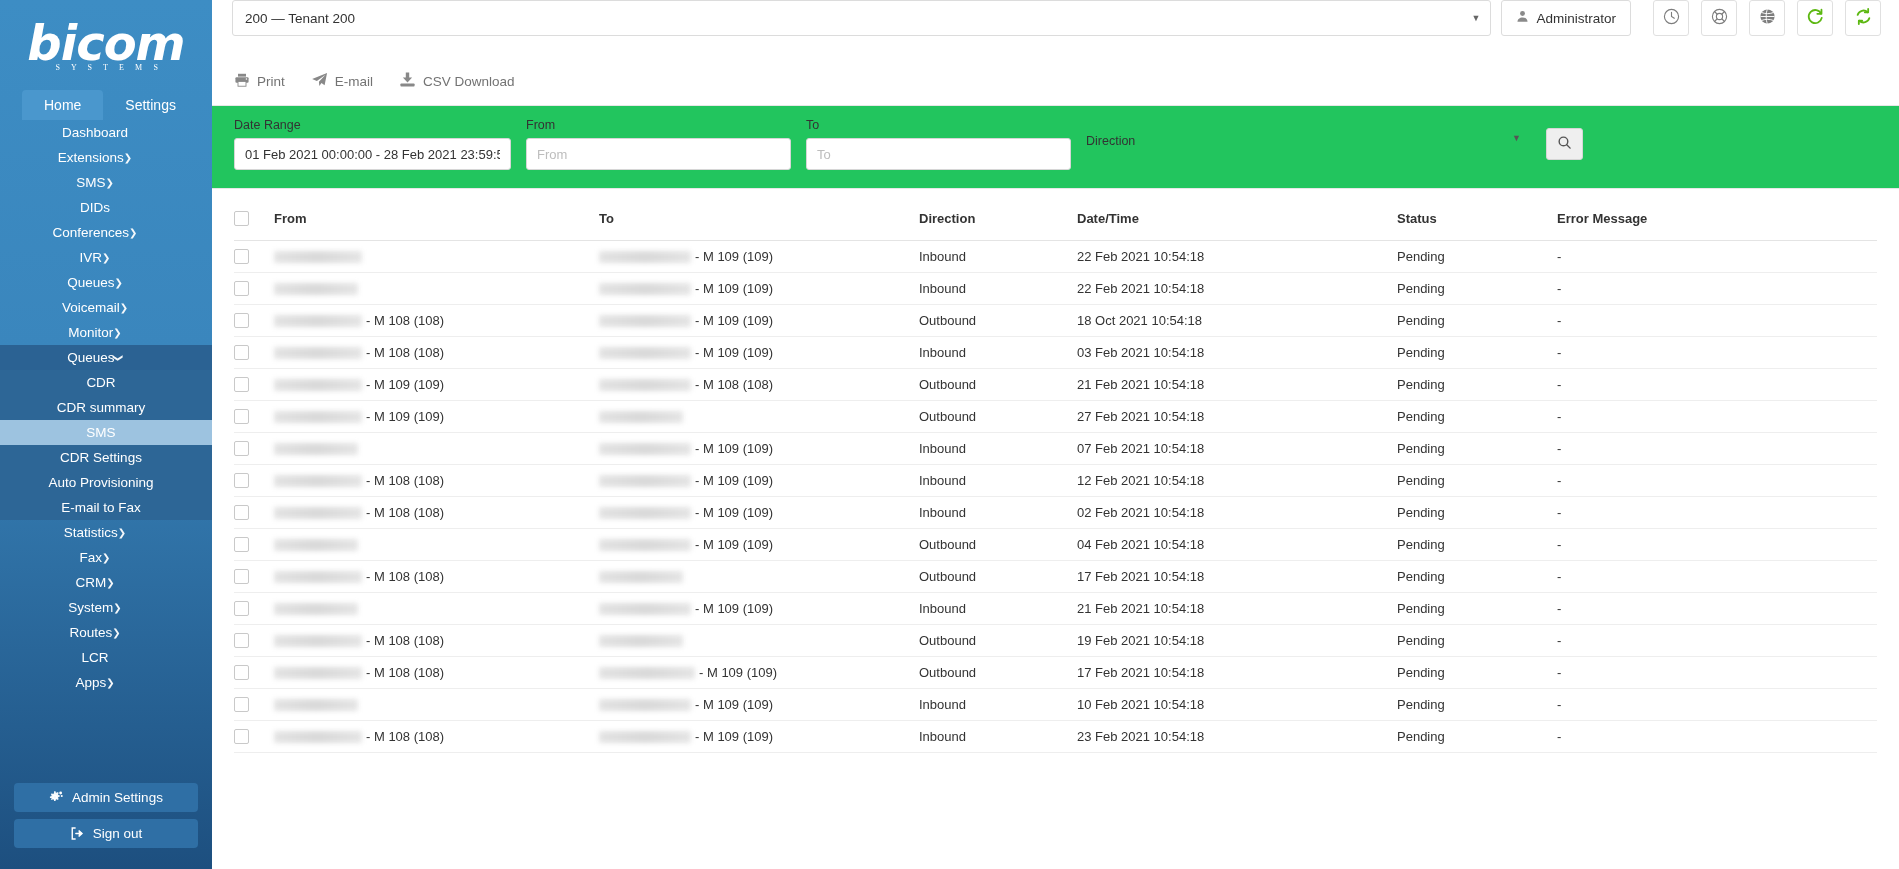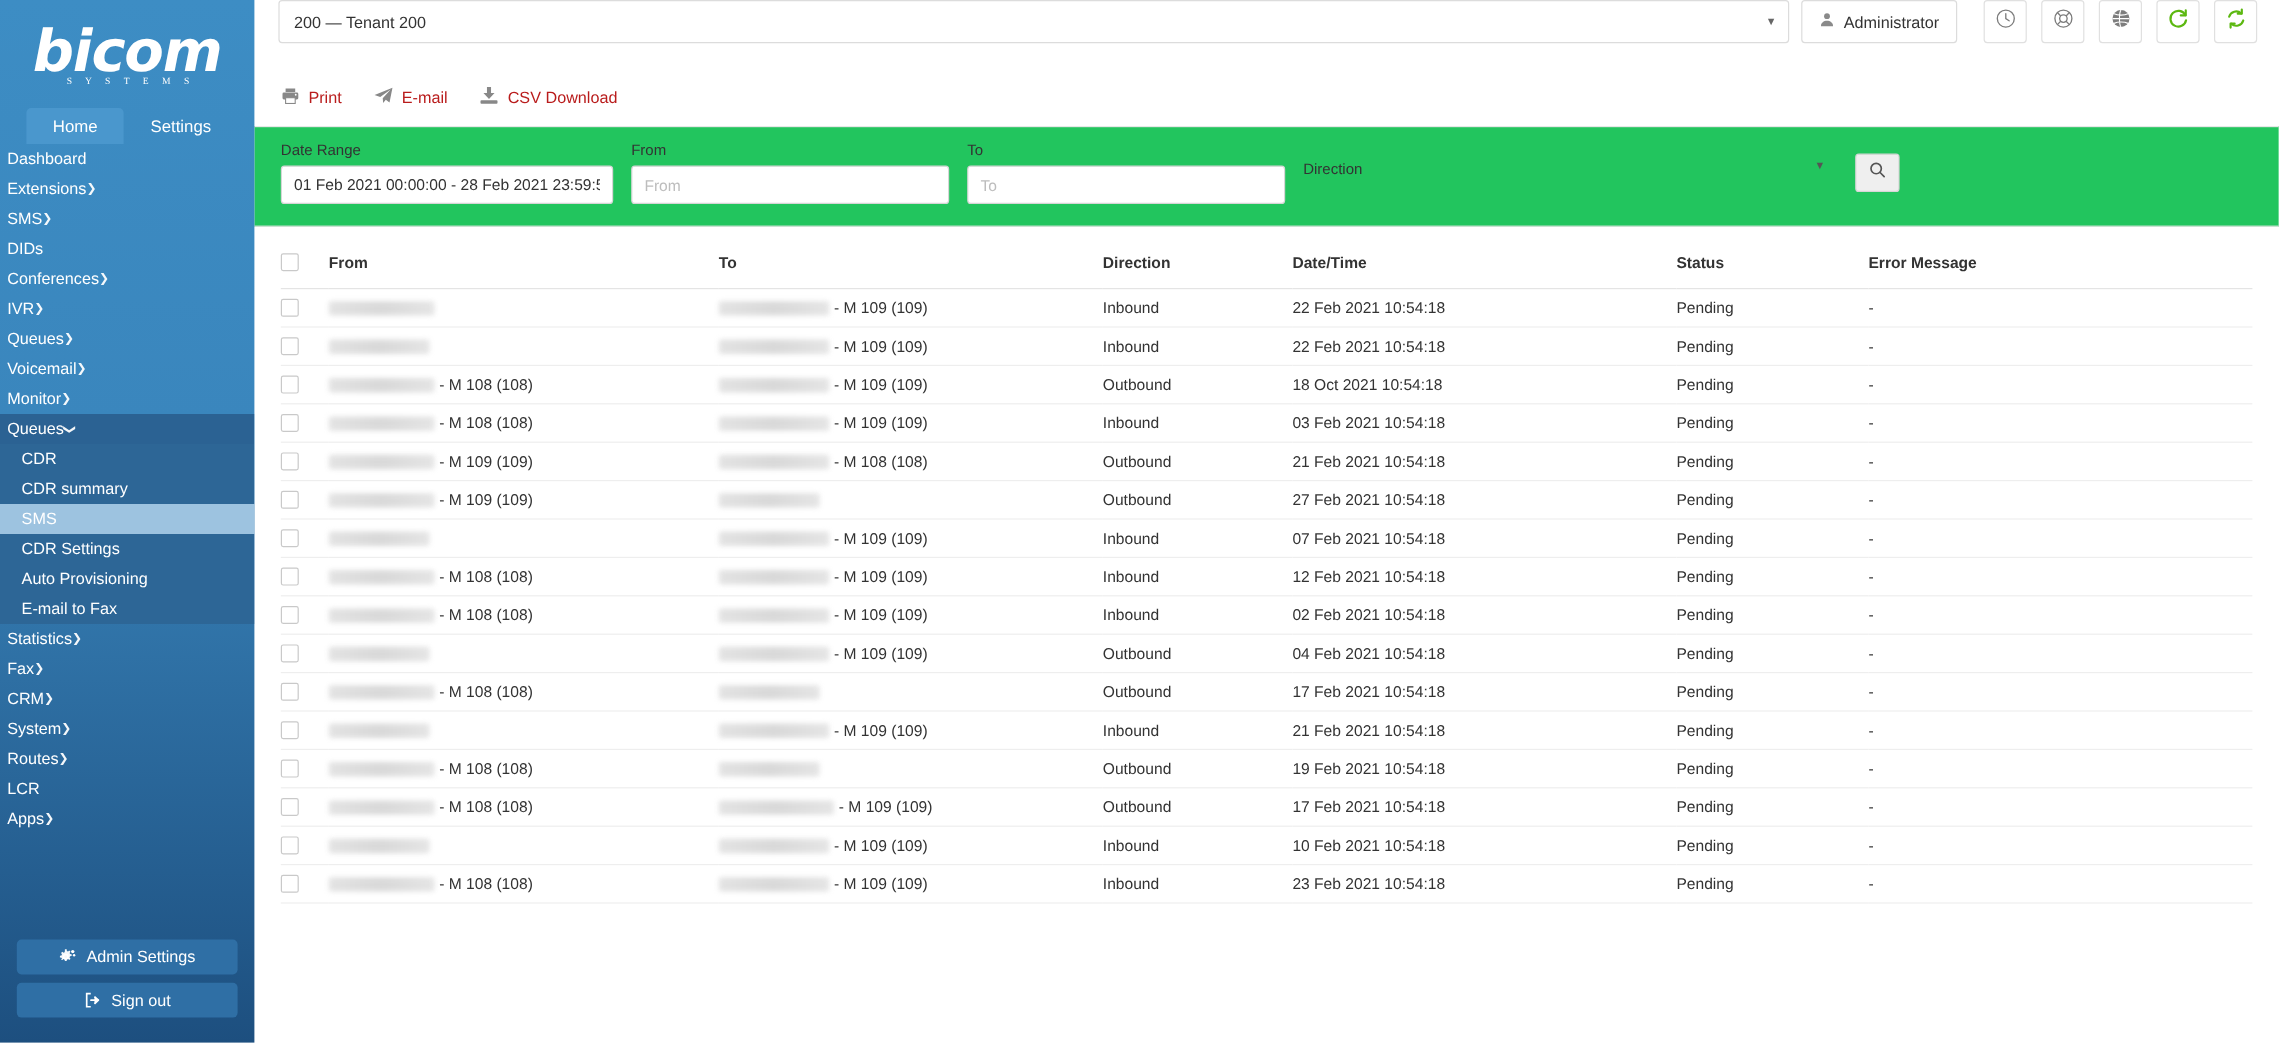--- a/index.html
+++ b/index.html
@@ -38,21 +38,21 @@
     border-radius: 4px 4px 0 0;
   }
   .tab.active { background: #4a97cd; }
   .tab:not(.active) { background: transparent; }
 
   .nav { flex: 1; overflow: hidden; padding-top: 0px; }
   .nav-item {
     height: 25px; line-height: 25px;
     padding-left: 6px; padding-right: 28px;
     color: #ffffff; font-size: 13.5px;
-    display: flex; align-items: center; justify-content: flex-start;
+    display: flex; align-items: center; justify-content: center;
     cursor: pointer;
   }
   .nav-item.open { background: #2b6293; }
   .nav-item.sub {
     padding-left: 18px; font-size: 13.5px;
     background: #2d6696;
   }
   .nav-item.sub.active { background: #9dc3e0; color: #ffffff; }
   .chev { font-size: 10px; opacity: .95; line-height: 1; }
   .chev.down { transform: rotate(90deg); display: inline-block; }
@@ -92,21 +92,21 @@
     background: #fff; cursor: pointer; margin-left: 2px;
   }
   .icon-gap { margin-left: 12px; }
 
   .actionbar {
     height: 32px; display: flex; align-items: center; gap: 26px;
     padding: 0 22px; margin-bottom: 8px;
   }
   .action {
     display: flex; align-items: center; gap: 7px;
-    font-size: 13.5px; color: #b91c1c; cursor: pointer;
+    font-size: 13.5px; color: #737373; cursor: pointer;
   }
 
   .filterbar {
     background: #22c55e; border-top: 1px solid #e7e7e7; border-bottom: 1px solid #e7e7e7;
     padding: 12px 20px 18px 22px;
     display: flex; align-items: center; gap: 15px;
   }
   .fld { display: flex; flex-direction: column; }
   .fld-label { font-size: 12.5px; color: #333; margin-bottom: 6px; }
   .fld input, .fld .fake-input {

